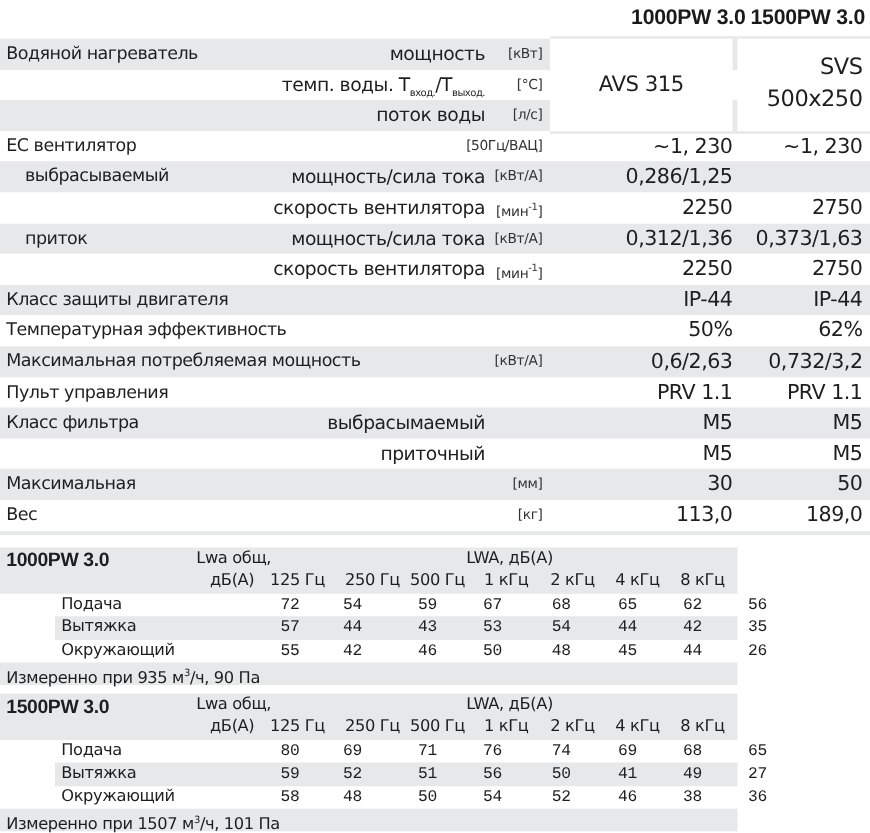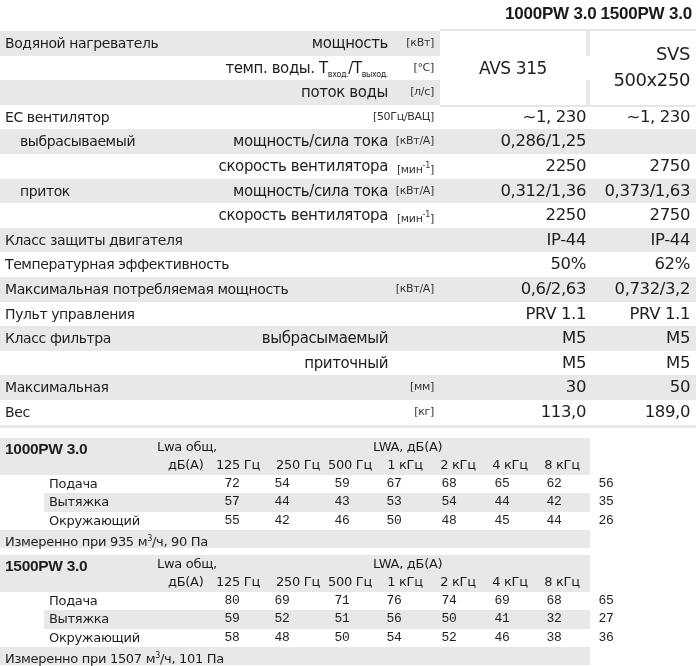--- a/index.html
+++ b/index.html
@@ -263,21 +263,21 @@
       <span class="dcol" style="left:562px">65</span>
     </div>
     <div class="nrow gray">
       <span class="rlabel">Вытяжка</span>
       <span class="dcol" style="left:188px">59</span>
       <span class="dcol" style="left:238px">52</span>
       <span class="dcol" style="left:298px">51</span>
       <span class="dcol" style="left:350px">56</span>
       <span class="dcol" style="left:405px">50</span>
       <span class="dcol" style="left:458px">41</span>
-      <span class="dcol" style="left:510px">32</span>
+      <span class="dcol" style="left:510px">49</span>
       <span class="dcol" style="left:562px">27</span>
     </div>
     <div class="nrow ">
       <span class="rlabel">Окружающий</span>
       <span class="dcol" style="left:188px">58</span>
       <span class="dcol" style="left:238px">48</span>
       <span class="dcol" style="left:298px">50</span>
       <span class="dcol" style="left:350px">54</span>
       <span class="dcol" style="left:405px">52</span>
       <span class="dcol" style="left:458px">46</span>

